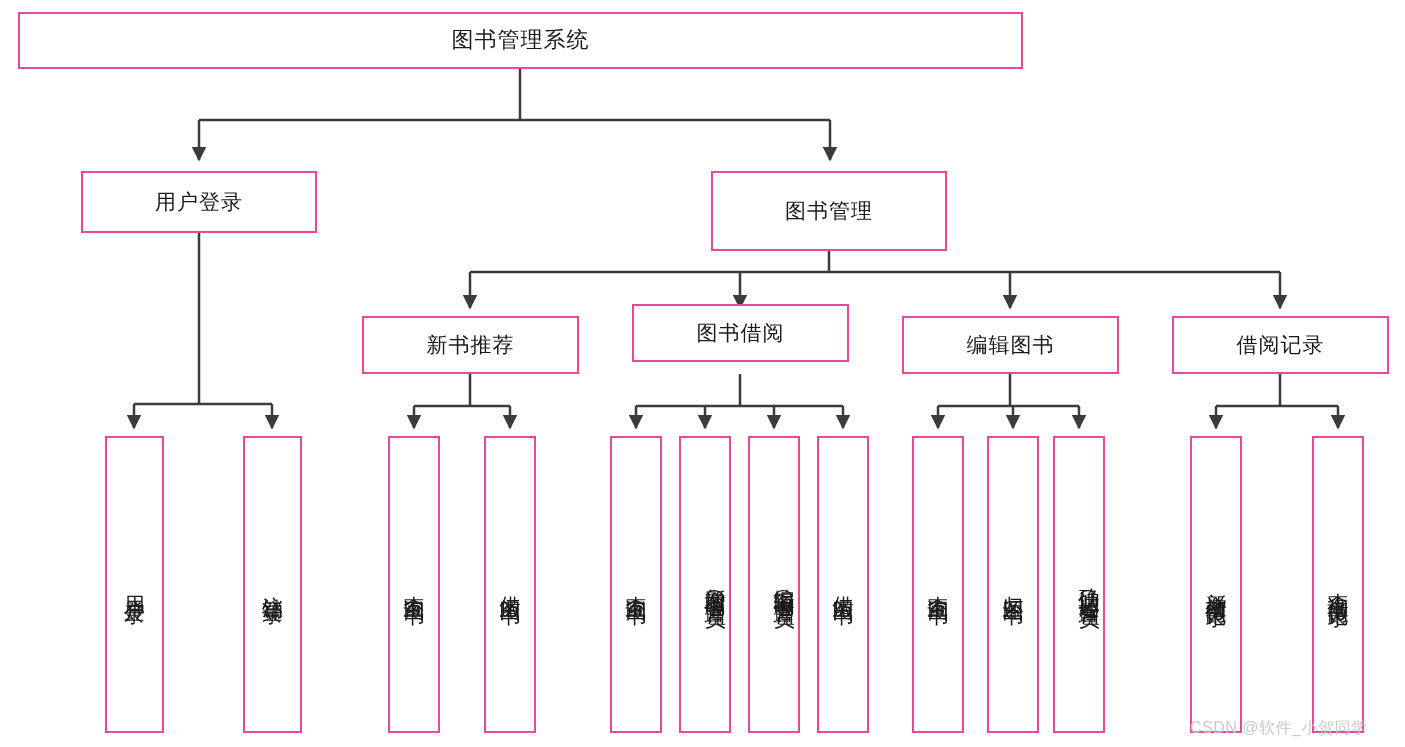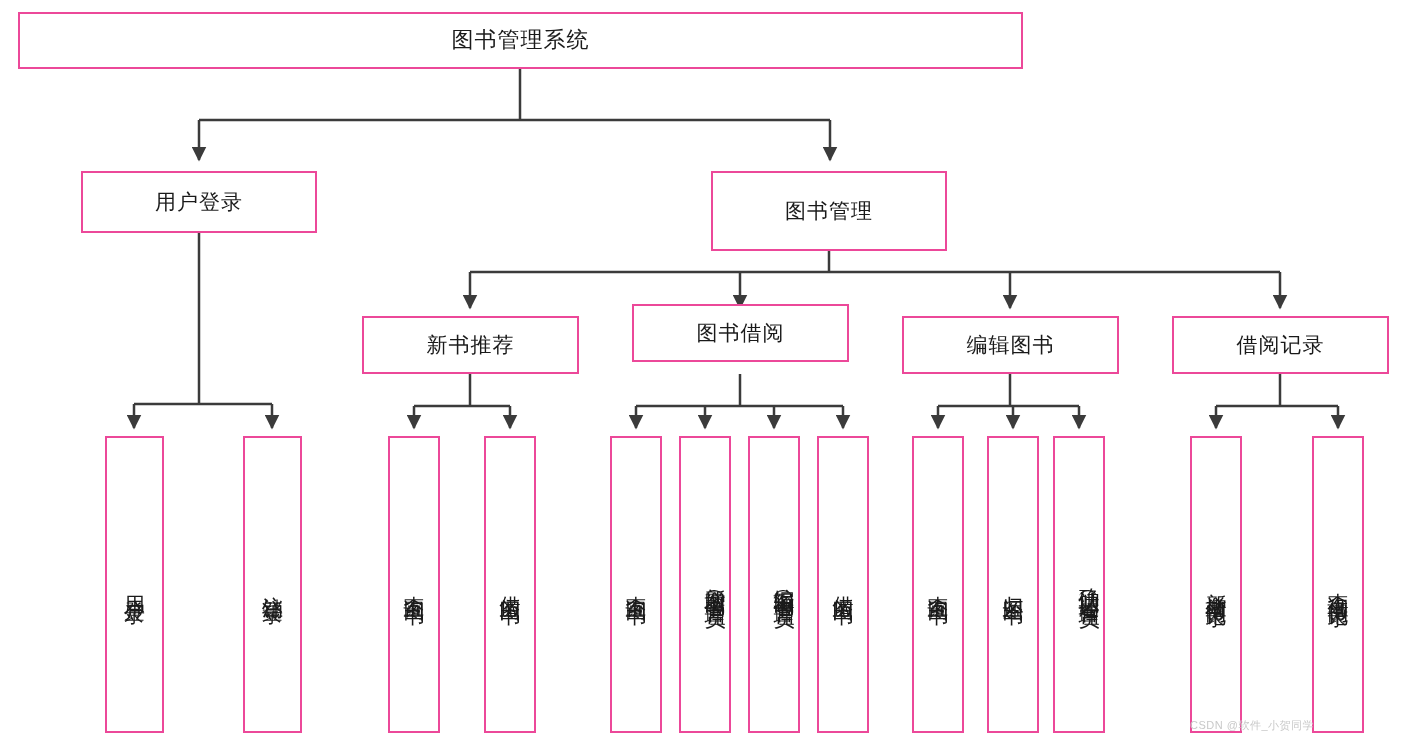--- a/index.html
+++ b/index.html
@@ -40,21 +40,21 @@
   .node.vert {
     writing-mode: vertical-rl;
     text-orientation: upright;
     font-size: 21px;
     letter-spacing: 3px;
     padding: 6px 0;
   }
   .node.vert.topalign { align-items: flex-start; }
   .watermark {
     position: absolute;
-    font-size: 11px;
+    font-size: 16px;
     color: #c9c9c9;
     white-space: nowrap;
     letter-spacing: 0.5px;
   }
 </style>
 </head>
 <body>
 
 <div id="canvas">
 

